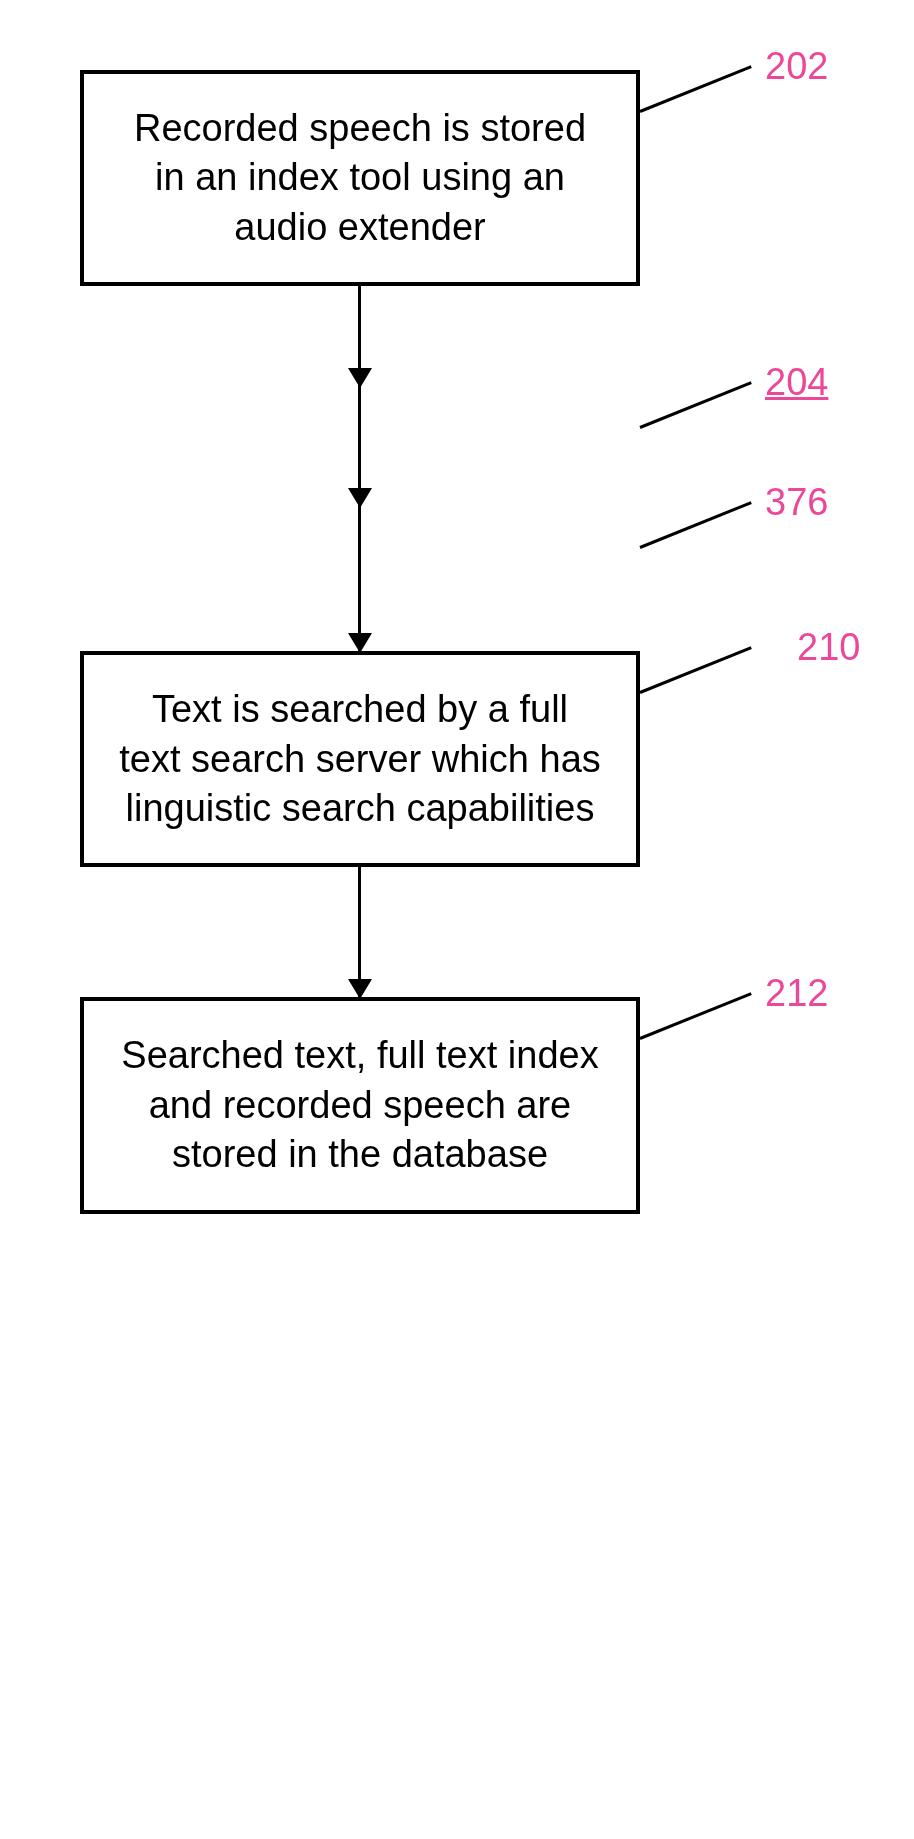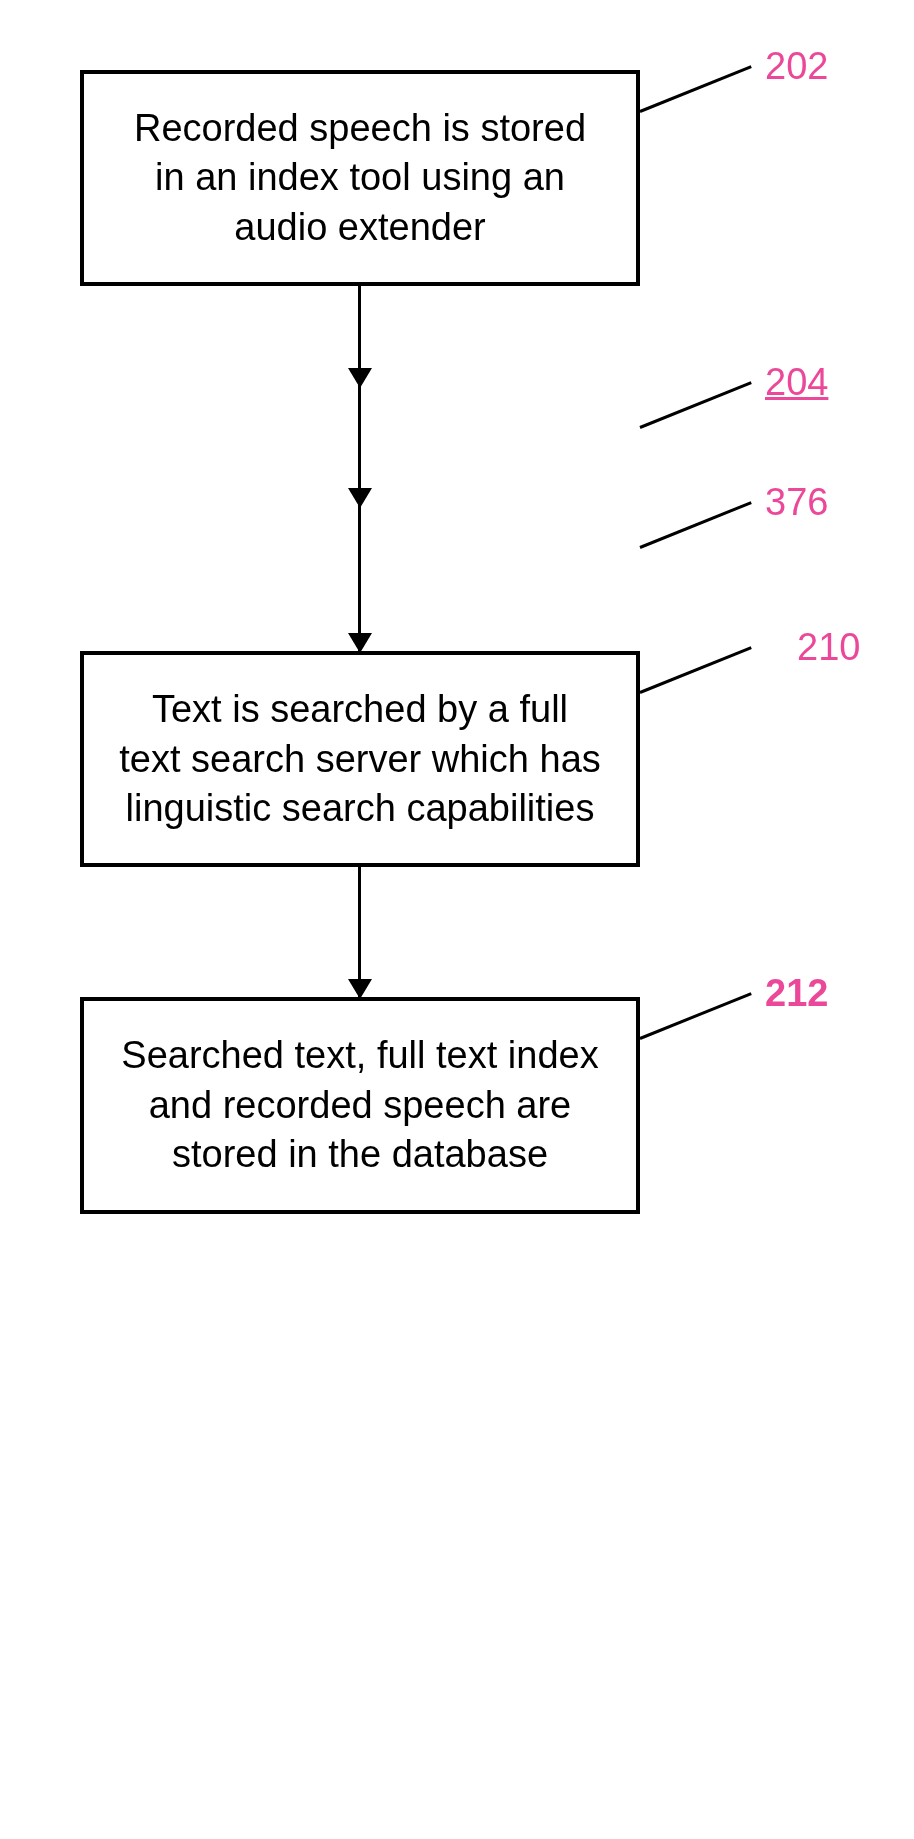--- a/index.html
+++ b/index.html
@@ -109,16 +109,16 @@
 
   <div class="arrow-down" style="height:130px;">
     <div class="arrow-head"></div>
   </div>
 
   <div class="step-container">
     <div class="step-box">
       <span>Searched text, full text index and recorded speech are stored in the database</span>
     </div>
     <div class="ref-line" style="left:560px; top:40px; width:120px; transform:rotate(-22deg);"></div>
-    <div class="ref-label" style="left:685px; top:-25px;font-weight:bold;">212</div>
+    <div class="ref-label" style="left:685px; top:-25px;">212</div>
   </div>
 
 </div>
 
 </body></html>

